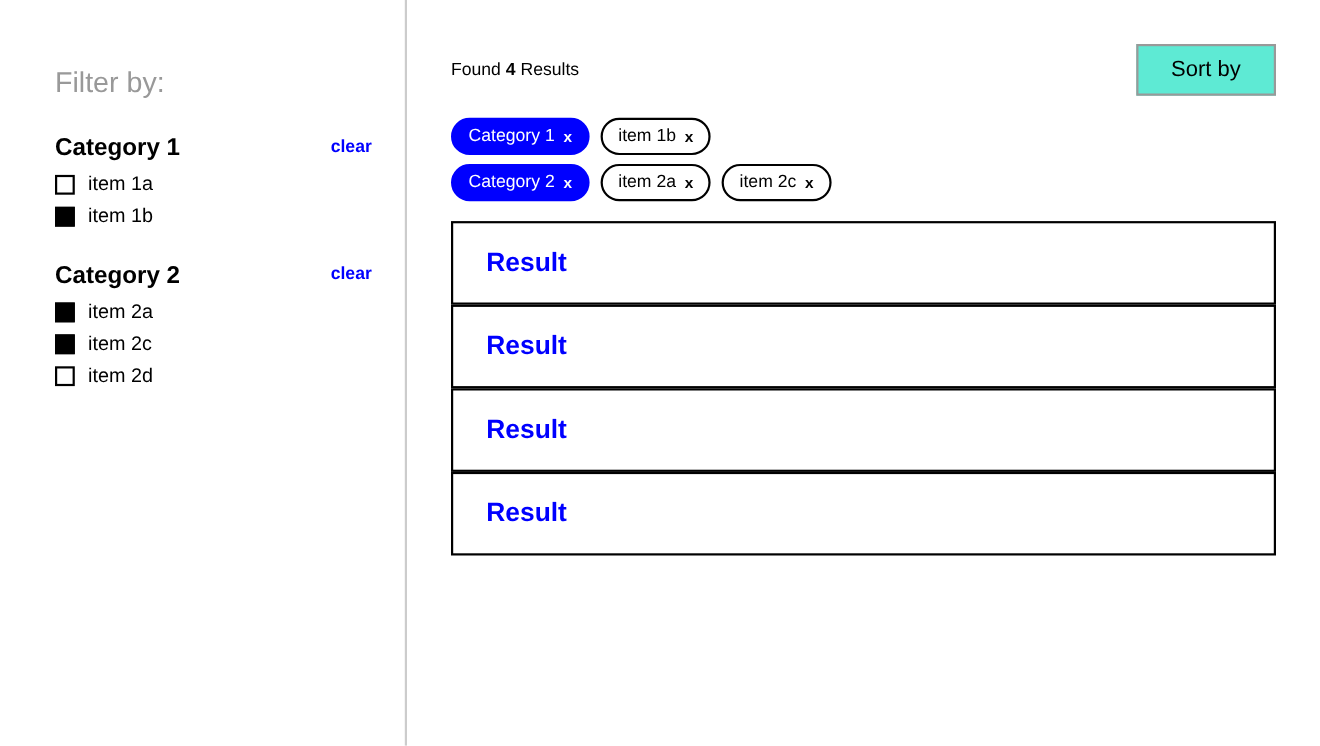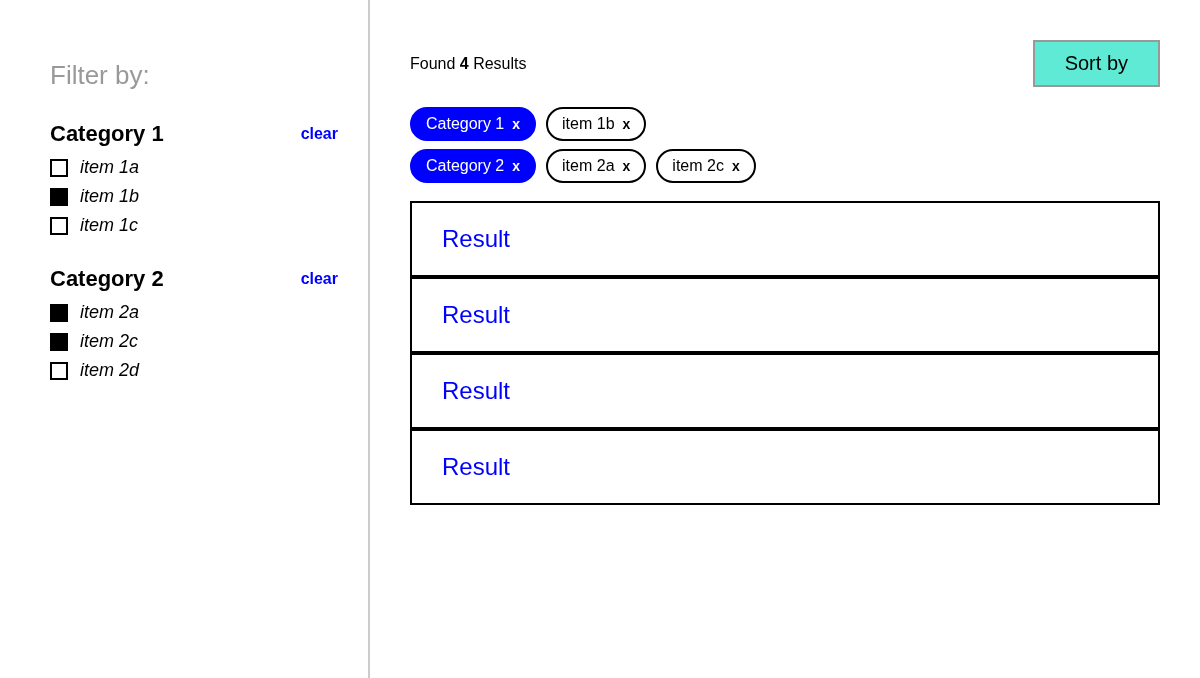--- a/index.html
+++ b/index.html
@@ -51,21 +51,20 @@
       font-weight: bold;
     }
 
     .checkbox-item {
       display: flex;
       align-items: center;
       gap: 12px;
       margin: 8px 0;
       font-size: 18px;
       color: #000;
-      font-style: italic;
     }
 
     .checkbox-box {
       width: 18px;
       height: 18px;
       border: 2px solid #000;
       display: inline-flex;
       align-items: center;
       justify-content: center;
       flex-shrink: 0;
@@ -161,45 +160,41 @@
 
     .result-card {
       border: 2px solid #000;
       padding: 22px 30px;
       display: flex;
       align-items: center;
     }
 
     .result-label {
       font-size: 24px;
-      font-weight: normal;
+      font-weight: bold;
       color: #00f;
     }
   </style>
 </head>
 <body>
 
 <div class="sidebar">
   <div class="filter-by-label">Filter by:</div>
 
   <div class="category-header">
     <span class="category-title">Category 1</span>
     <button class="clear-btn">clear</button>
   </div>
   <div class="checkbox-item">
     <span class="checkbox-box"></span>
     <span>item 1a</span>
   </div>
   <div class="checkbox-item">
     <span class="checkbox-box checked"></span>
     <span>item 1b</span>
-  </div>
-  <div class="checkbox-item">
-    <span class="checkbox-box"></span>
-    <span>item 1c</span>
   </div>
 
   <div class="category-header" style="margin-top:30px;">
     <span class="category-title">Category 2</span>
     <button class="clear-btn">clear</button>
   </div>
   <div class="checkbox-item">
     <span class="checkbox-box checked"></span>
     <span>item 2a</span>
   </div>

